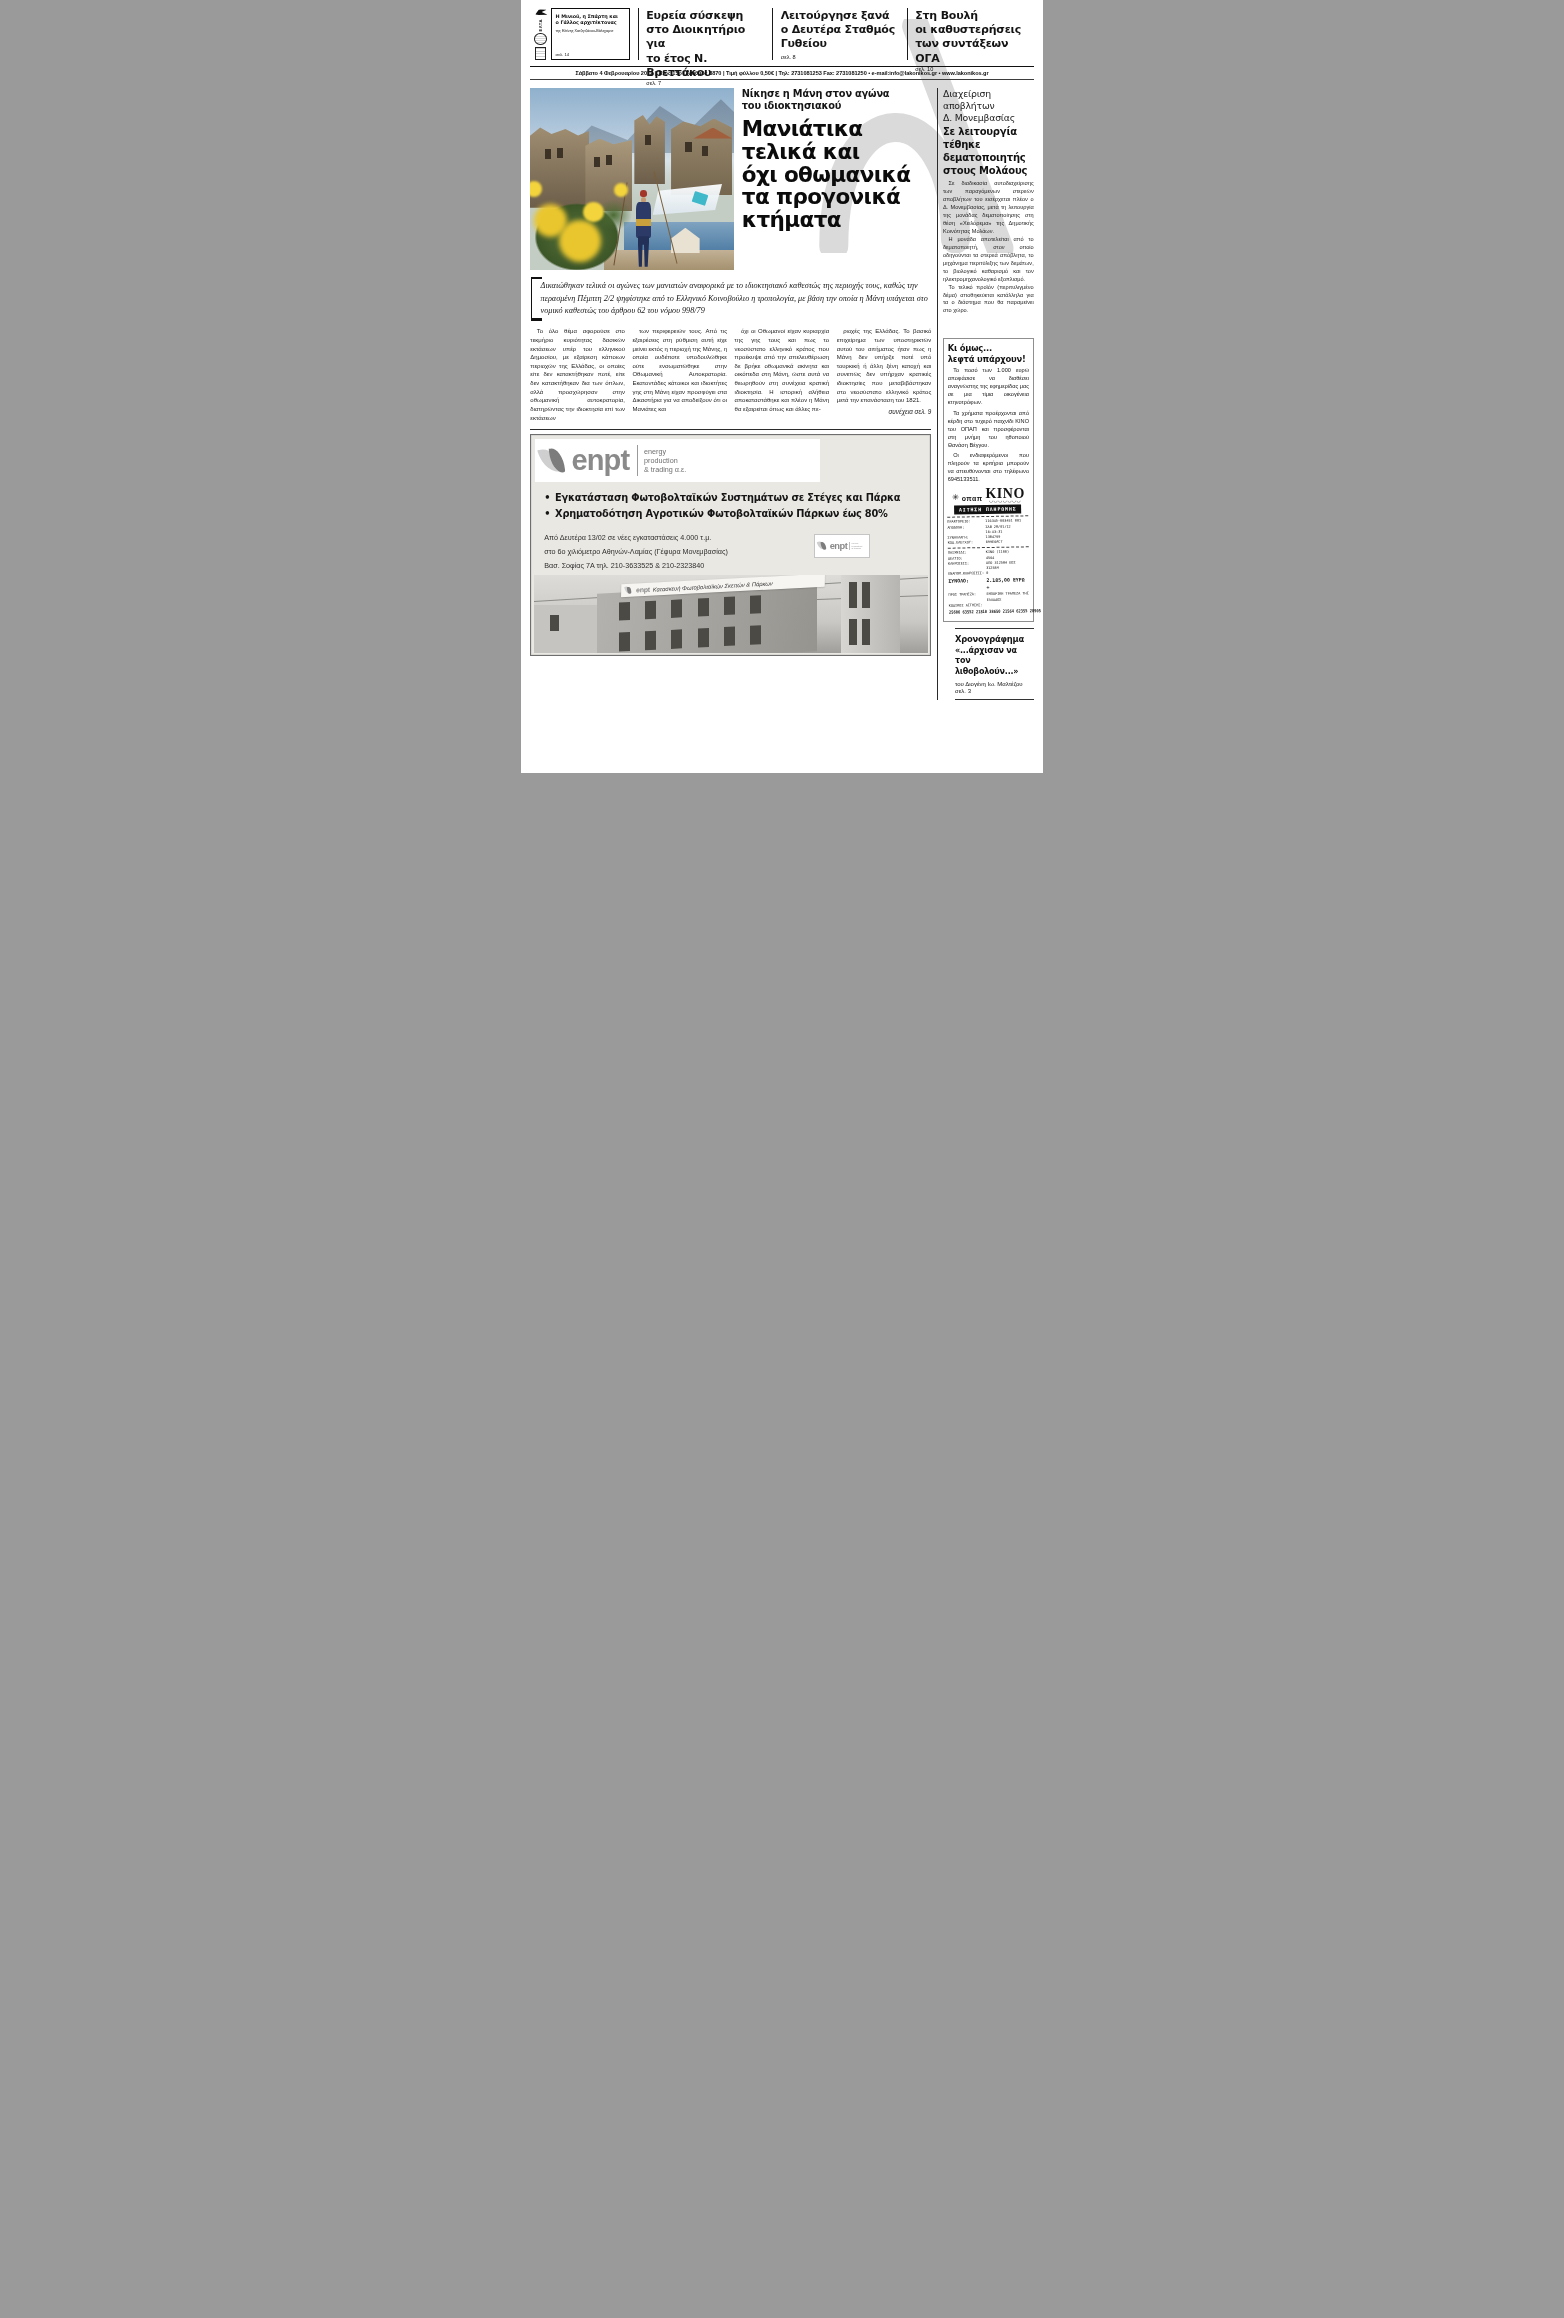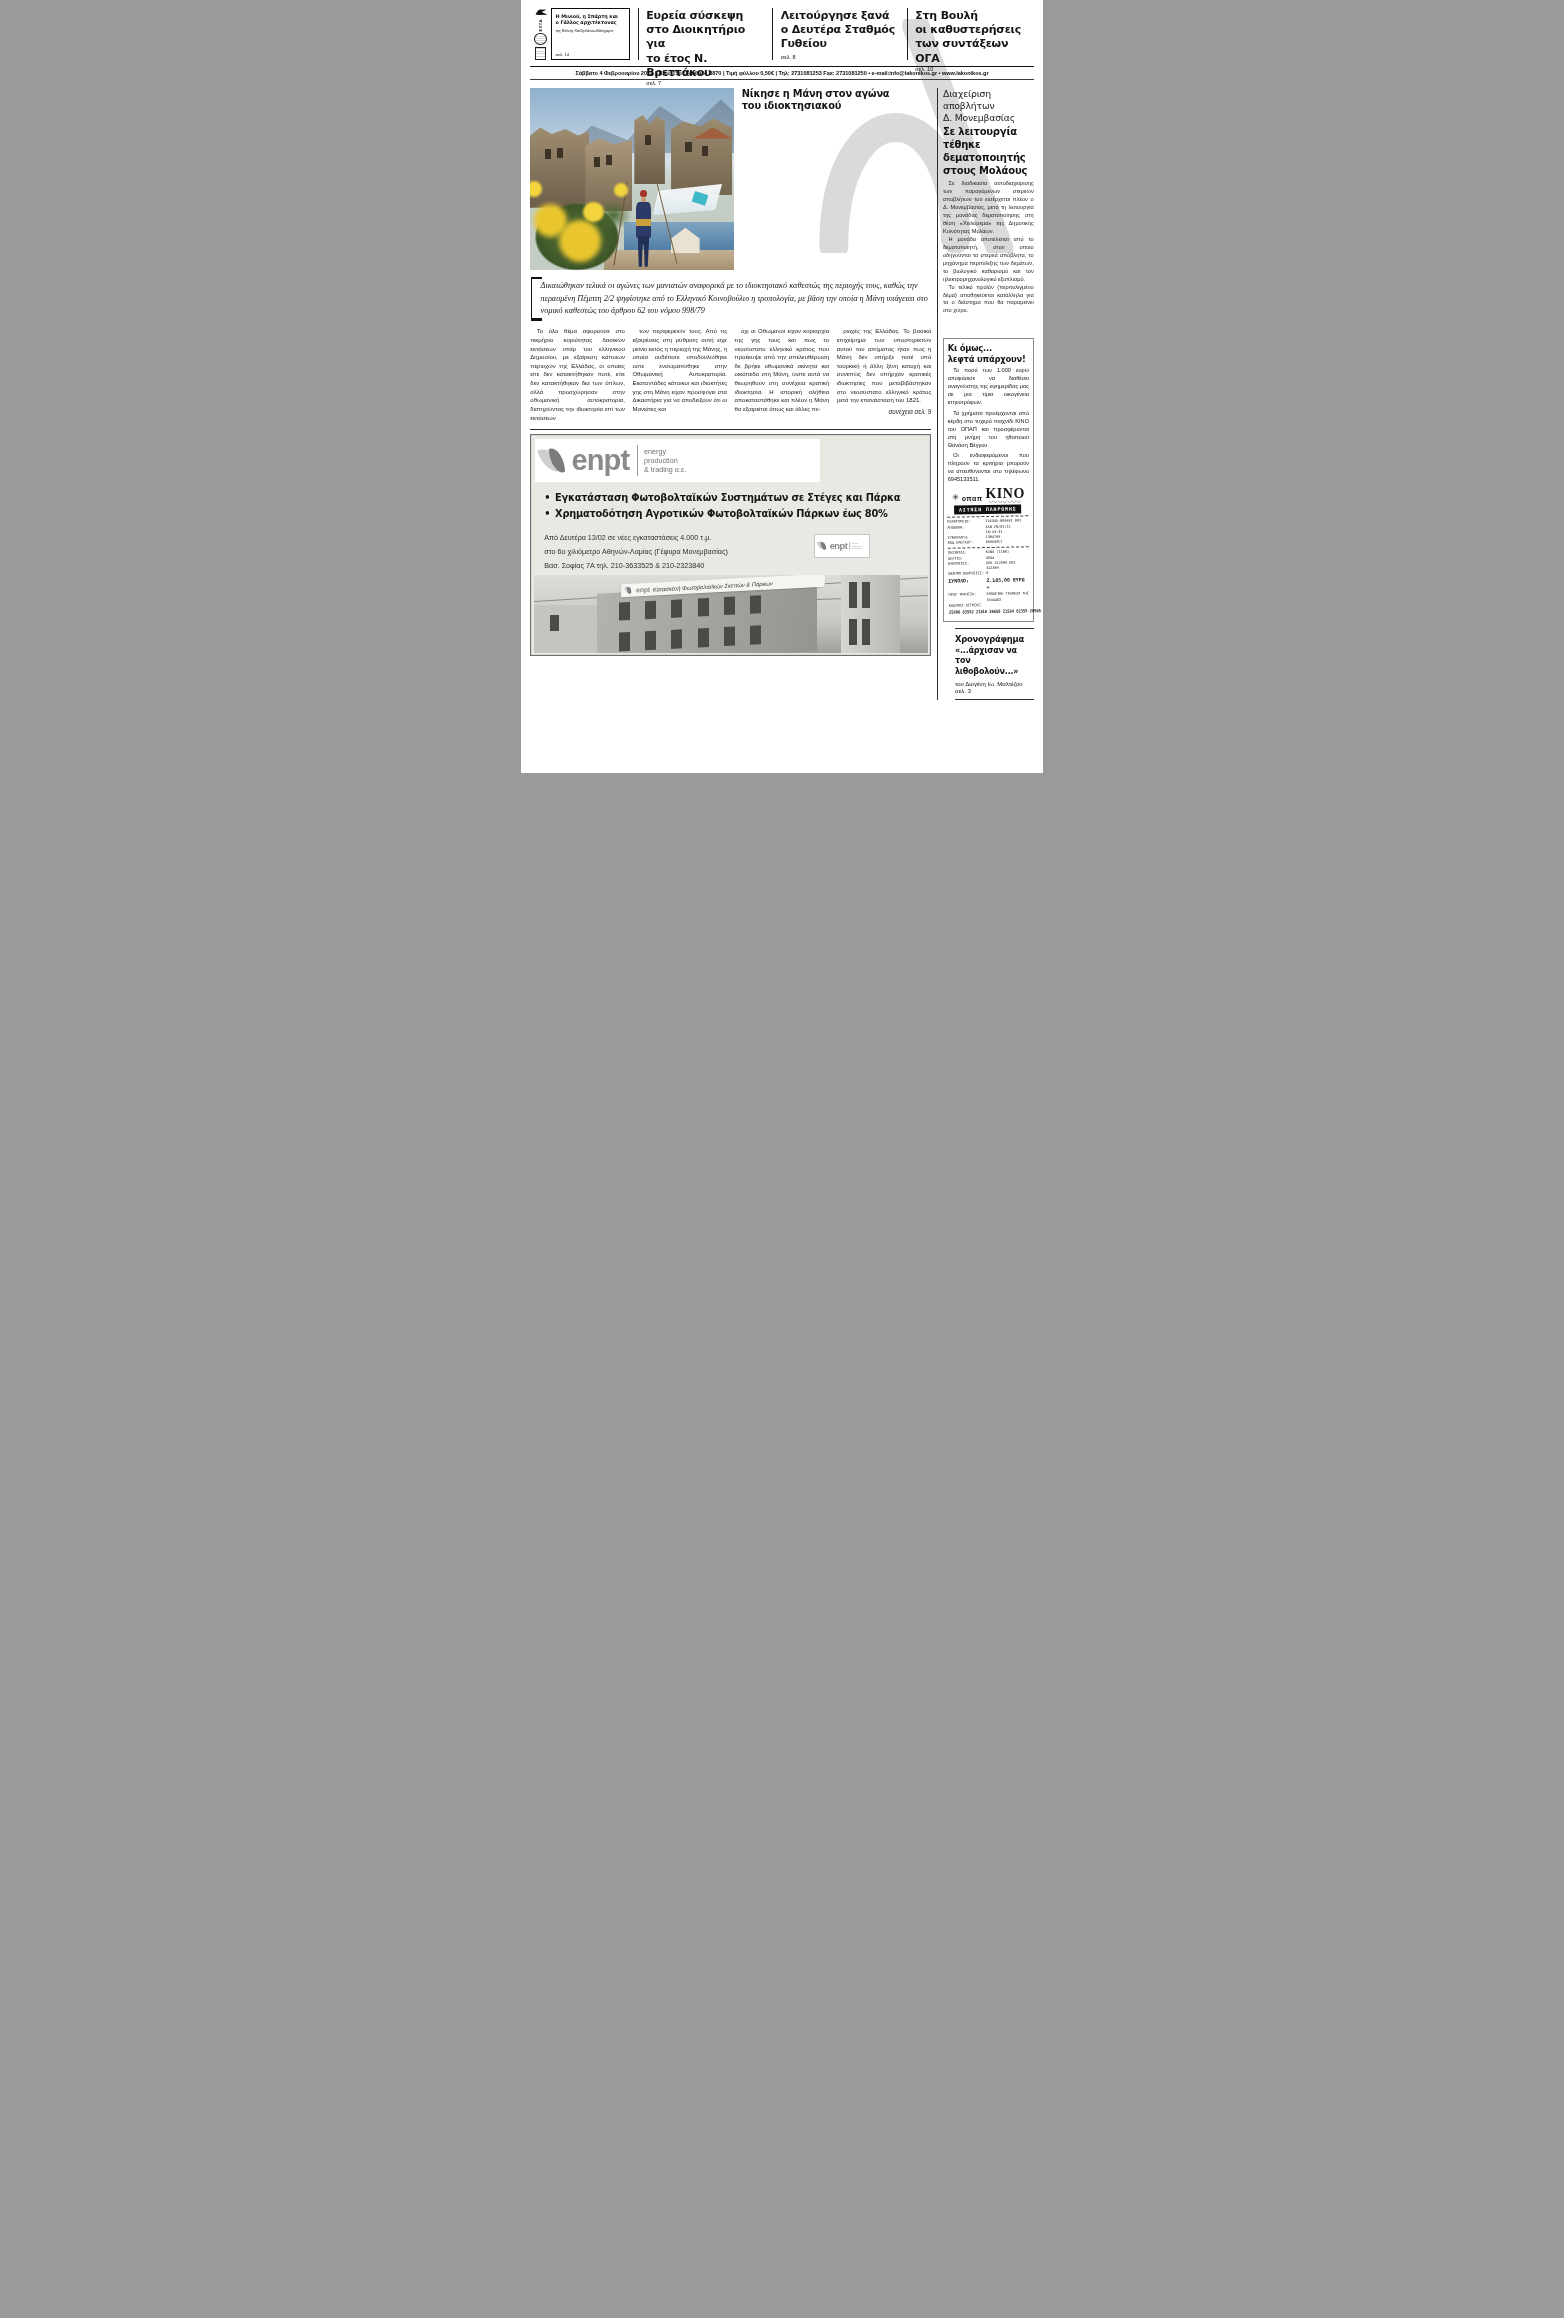--- a/index.html
+++ b/index.html
@@ -233,20 +233,25 @@
           <div class="ph-flower" style="left:2%;bottom:18%;width:33px;height:33px;"></div>
           <div class="ph-flower" style="left:14%;bottom:4%;width:42px;height:42px;"></div>
           <div class="ph-flower sharp" style="left:26%;bottom:26%;width:20.6px;height:20.6px;"></div>
           <div class="ph-flower sharp" style="left:41%;bottom:40%;width:14px;height:14px;"></div>
           <div class="ph-flower sharp" style="left:-2%;bottom:40%;width:16px;height:16px;"></div>
         </div>
 
         <div class="hblock">
           <div class="kicker">Νίκησε η Μάνη στον αγώνα
 του ιδιοκτησιακού</div>
+          <h2 class="headline">Μανιάτικα
+τελικά και
+όχι οθωμανικά
+τα προγονικά
+κτήματα</h2>
         </div>
       </div>
 
       <div class="deck">Δικαιώθηκαν τελικά οι αγώνες των μανιατών αναφορικά με το ιδιοκτησιακό καθεστώς της περιοχής τους, καθώς την περασμένη Πέμπτη 2/2 ψηφίστηκε από το Ελληνικό Κοινοβούλιο η τροπολογία, με βάση την οποία η Μάνη υπάγεται στο νομικό καθεστώς του άρθρου 62 του νόμου 998/79</div>
 
       <div class="columns">
         <div class="col">
             <p>Το όλο θέμα αφορούσε στο τεκμήριο κυριότητας δασικών εκτάσεων υπέρ του ελληνικού Δημοσίου, με εξαίρεση κάποιων περιοχών της Ελλάδας, οι οποίες είτε δεν κατακτήθηκαν ποτέ, είτε δεν κατακτήθηκαν δια των όπλων, αλλά προσχώρησαν στην οθωμανική αυτοκρατορία, διατηρώντας την ιδιοκτησία επί των εκτάσεων</p>
           </div>
         <div class="col">

